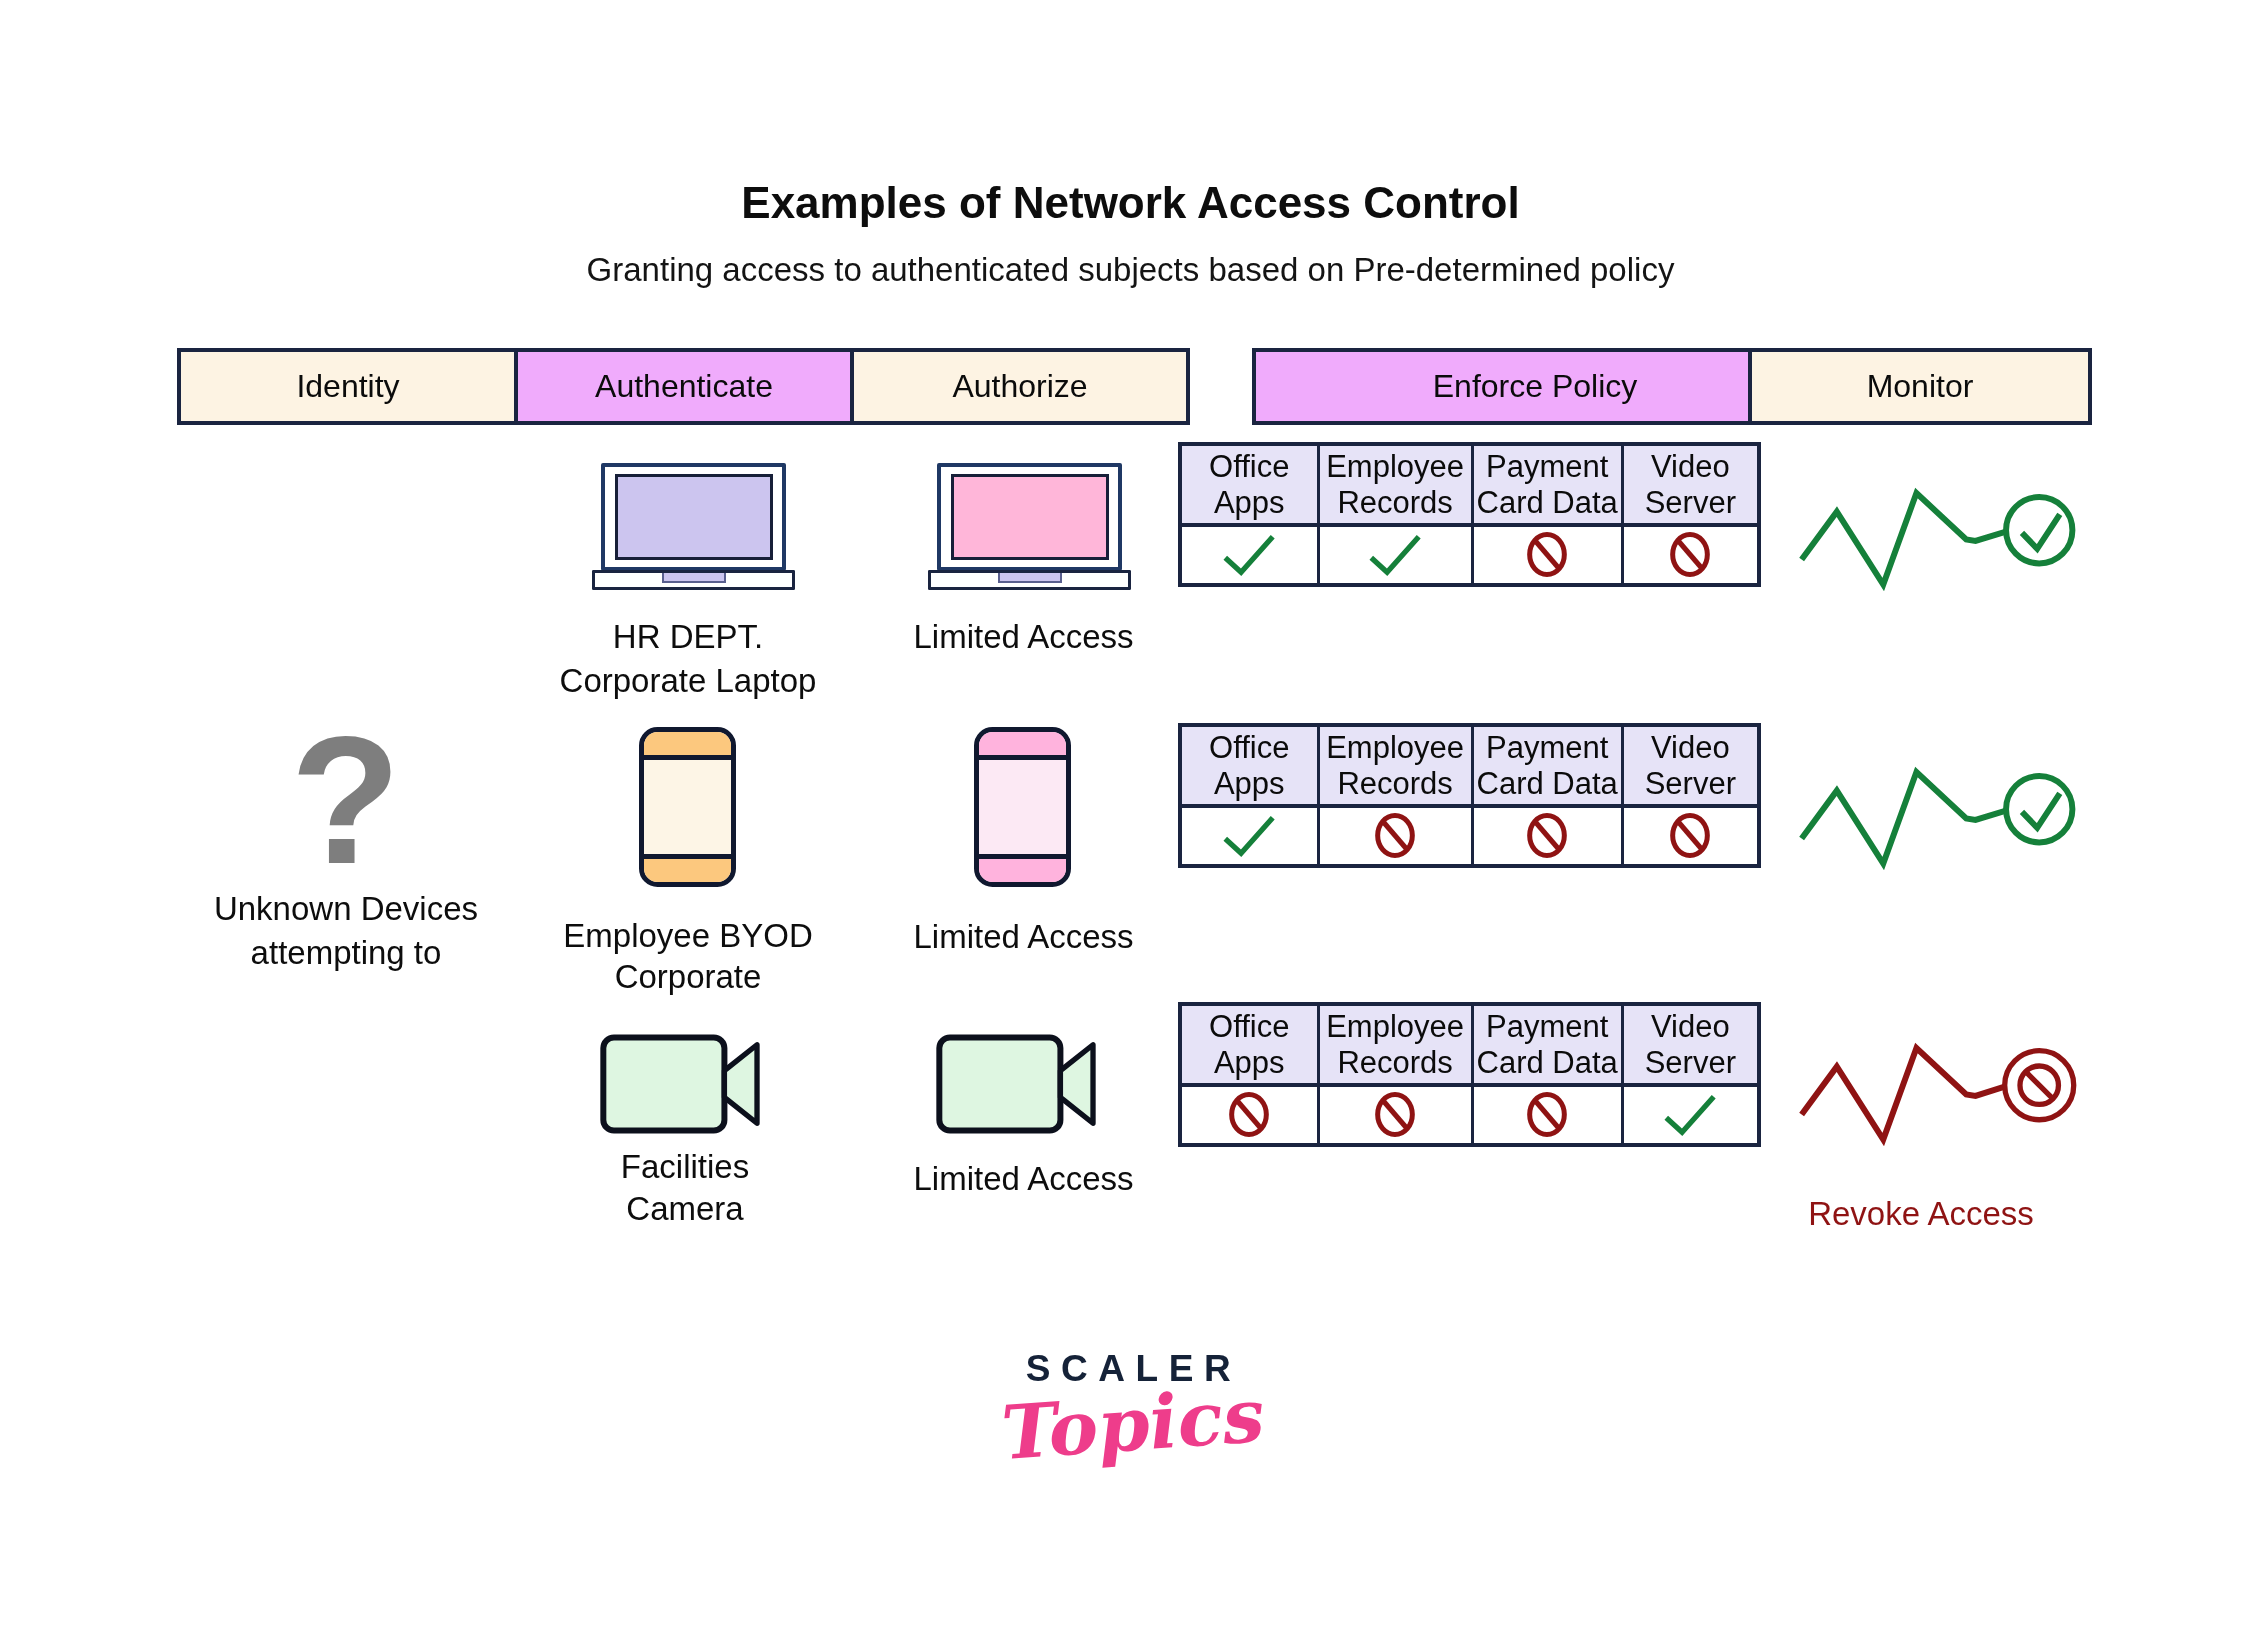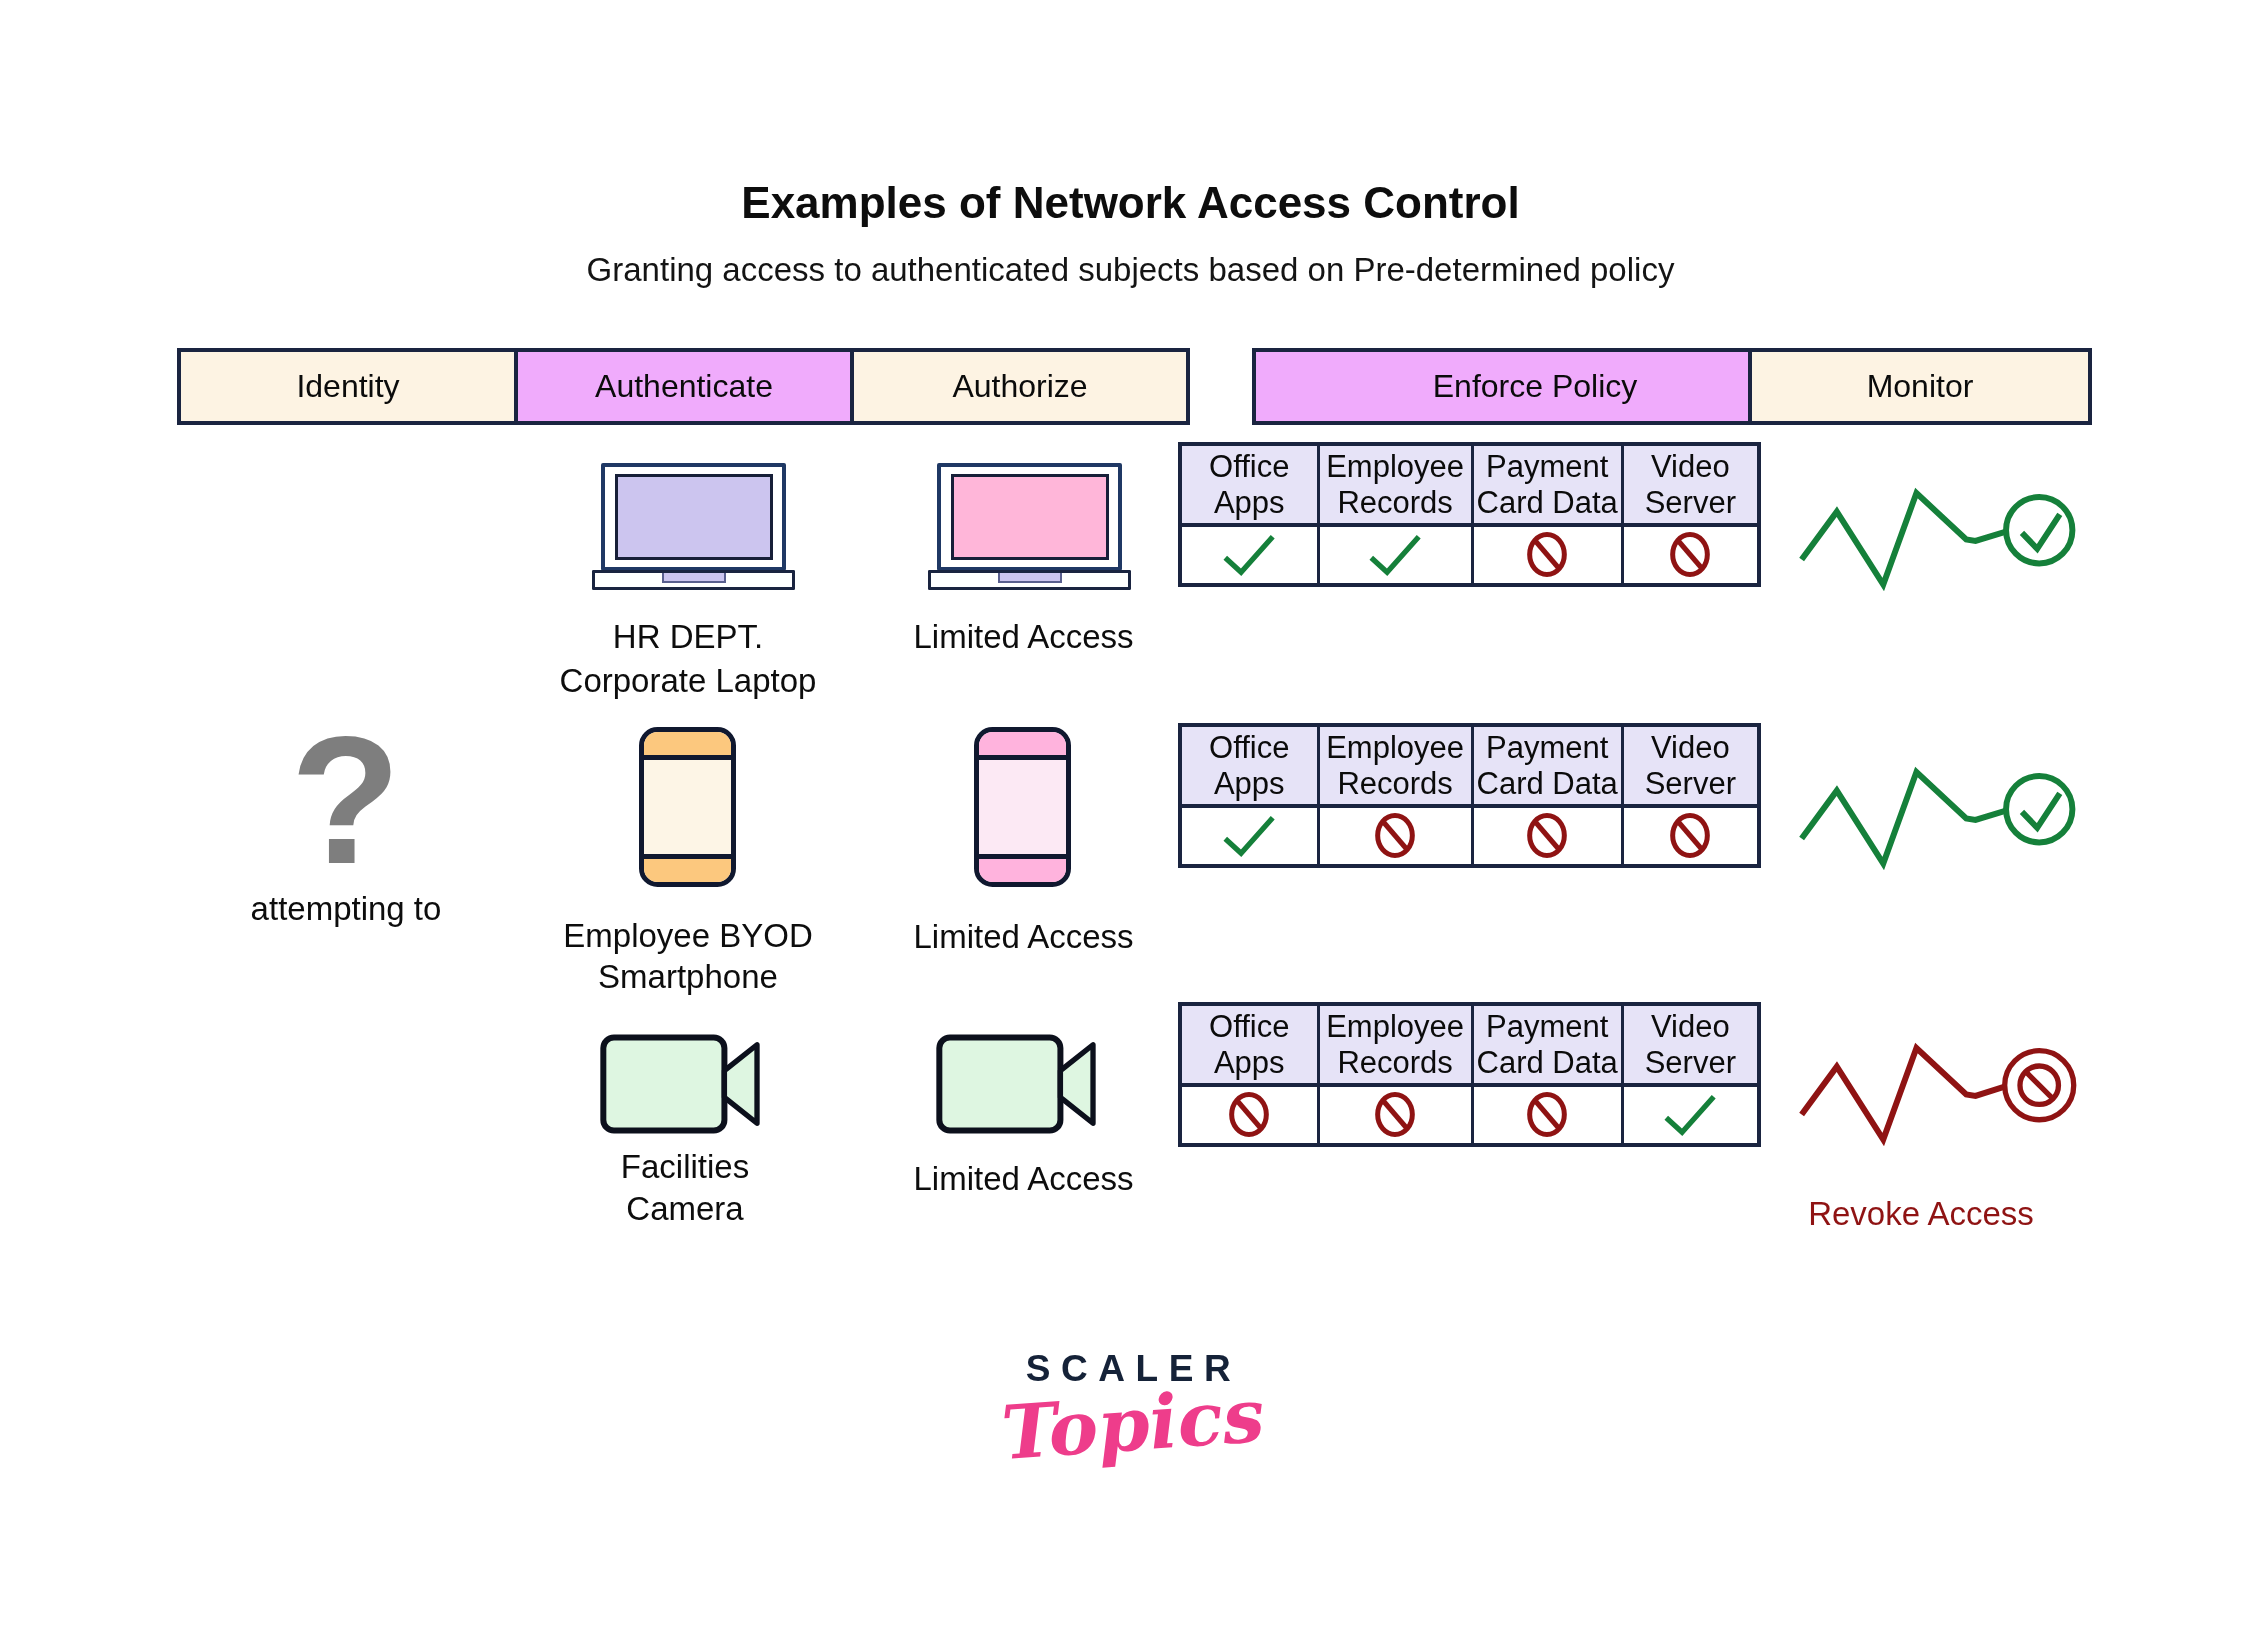--- a/index.html
+++ b/index.html
@@ -98,20 +98,21 @@
   </div>
   <div class="hcell bg-blue" style="left:1252px;width:566px;">
     <span>Enforce Policy</span>
   </div>
   <div class="hcell bg-cream" style="left:1748px;width:344px;">
     <span>Monitor</span>
   </div>
 
   <div class="abs qmark center">?</div>
   <div class="abs id-label center">
+    <div>Unknown Devices</div>
     <div>attempting to</div>
   </div>
 
   <div class="laptop" style="left:592px;top:463px;">
     <div class="monitor">
       <div class="screen screen-lavender"></div>
     </div>
     <div class="base">
       <div class="trackpad"></div>
     </div>
@@ -130,21 +131,21 @@
     </div>
   </div>
   <div class="abs dev-label center" style="left:884px;top:615px;width:279px;">Limited Access</div>
 
   <div class="phone phone-byod" style="left:639px;top:727px;">
     <div class="cap top"></div>
     <div class="cap bottom"></div>
   </div>
   <div class="abs dev-label center" style="left:525px;top:915px;width:326px;line-height:41px;">
     <div>Employee BYOD</div>
-    <div>Smartphone</div>
+    <div>Corporate</div>
   </div>
 
   <div class="phone phone-authz" style="left:974px;top:727px;">
     <div class="cap top"></div>
     <div class="cap bottom"></div>
   </div>
   <div class="abs dev-label center" style="left:884px;top:915px;width:279px;">Limited Access</div>
 
   <div class="abs" style="left:600px;top:1034px;">
     <svg width="163" height="100" viewBox="0 0 245 150">

